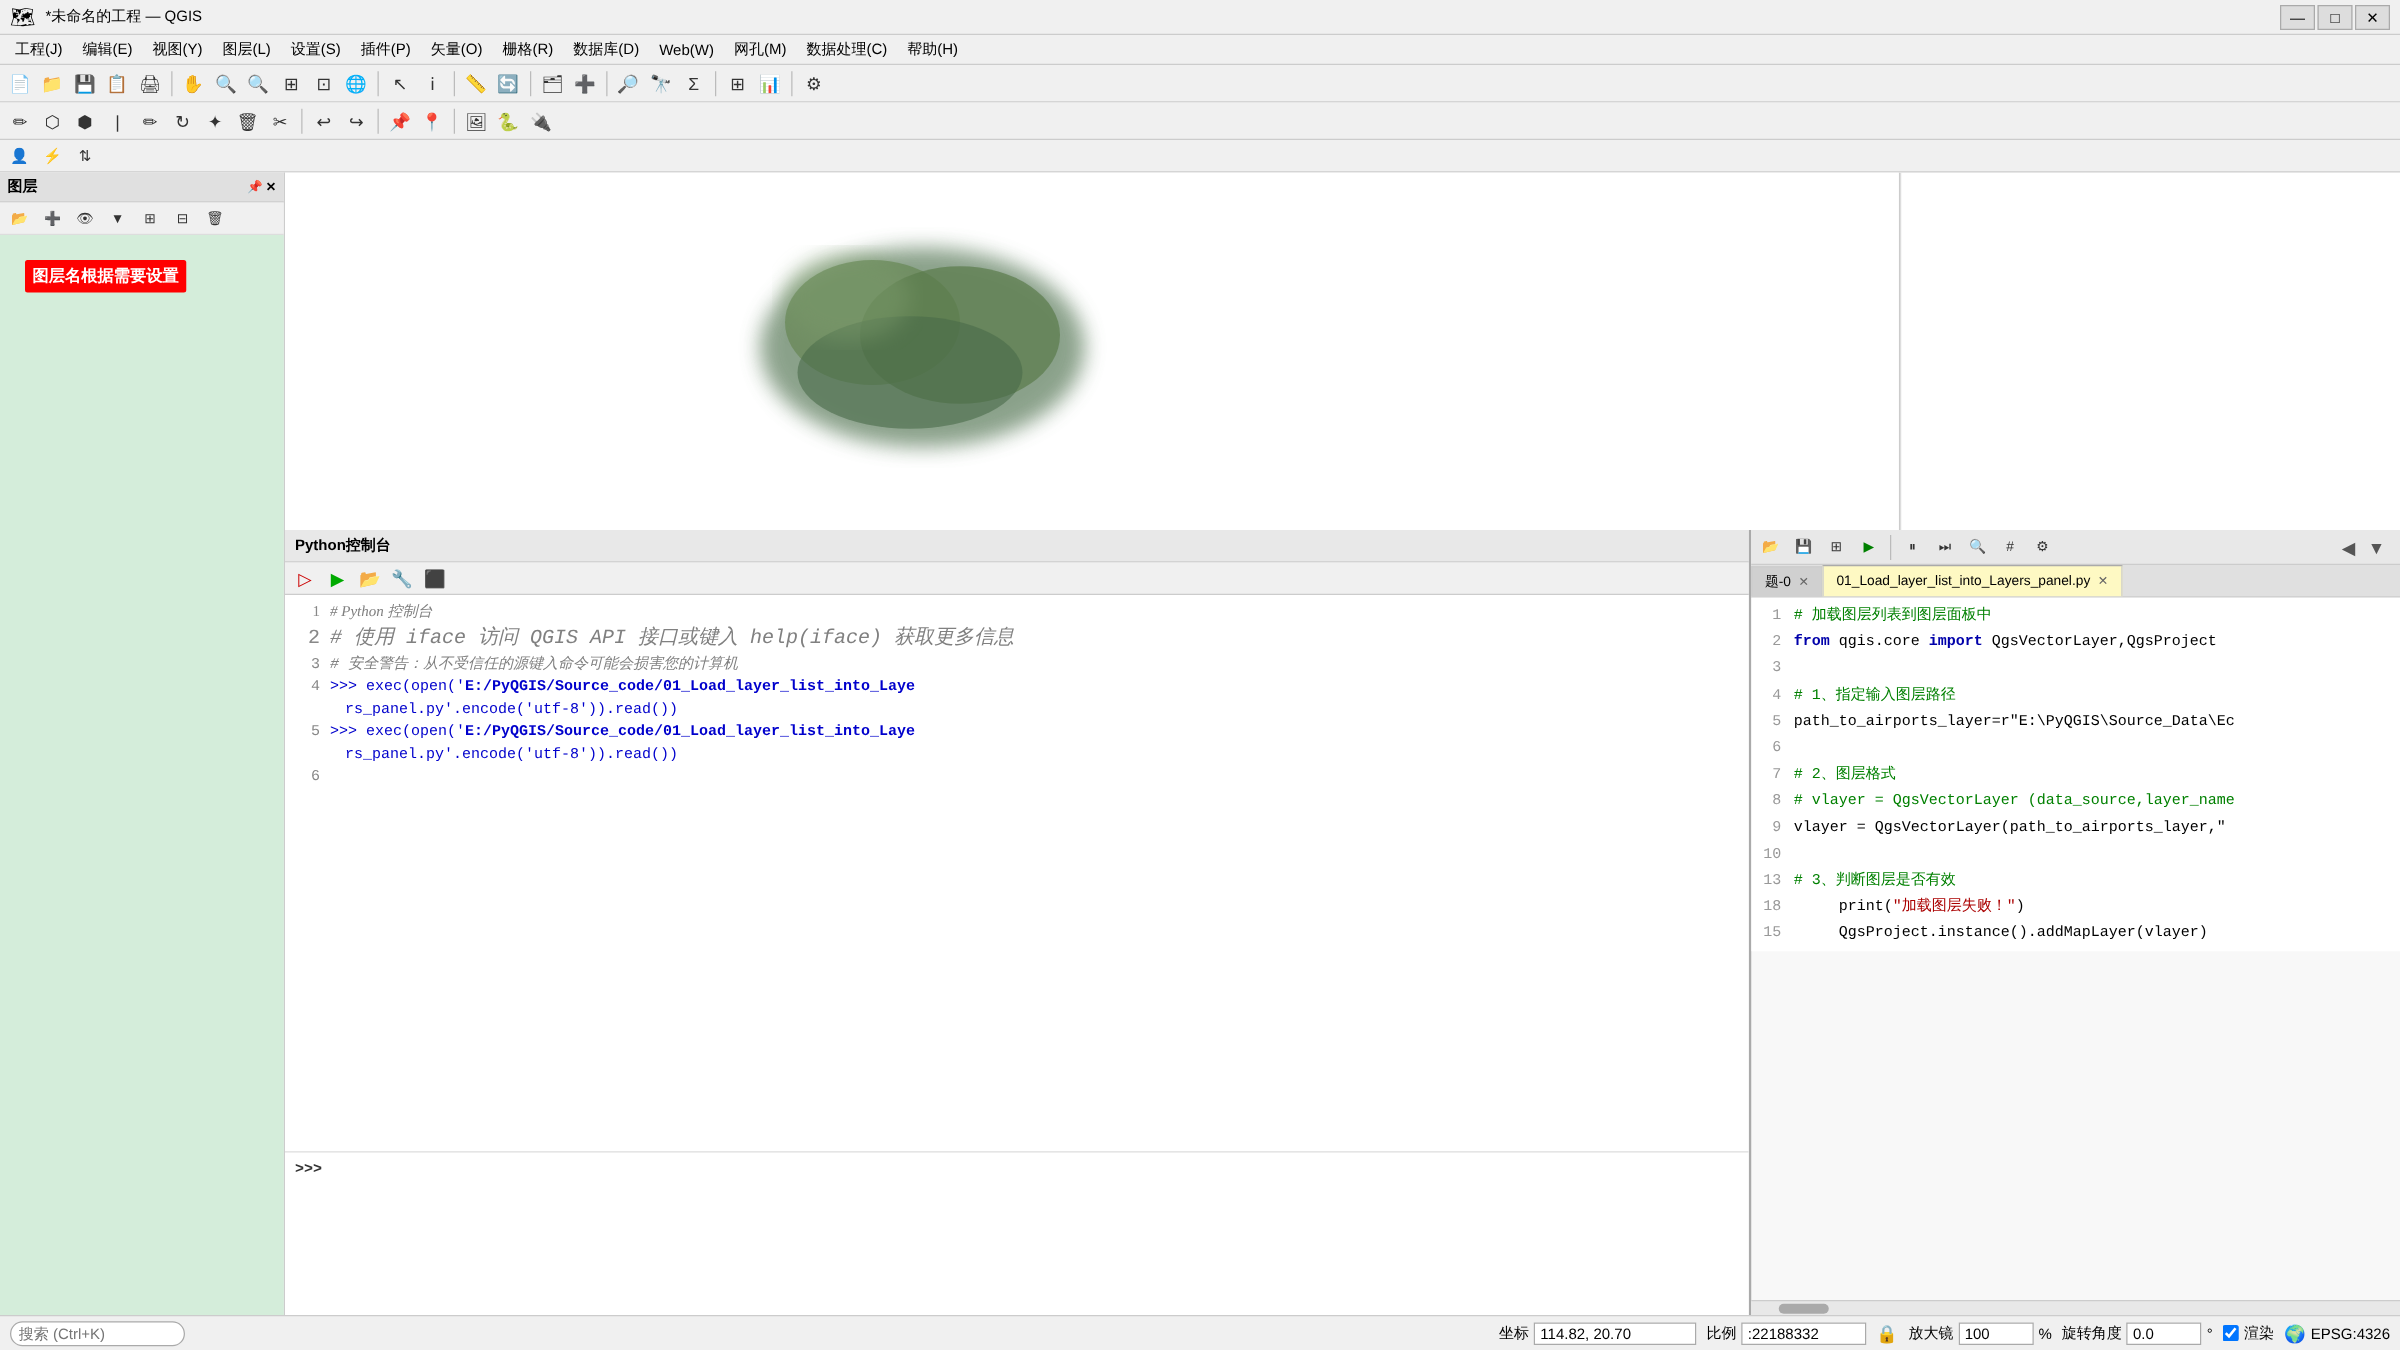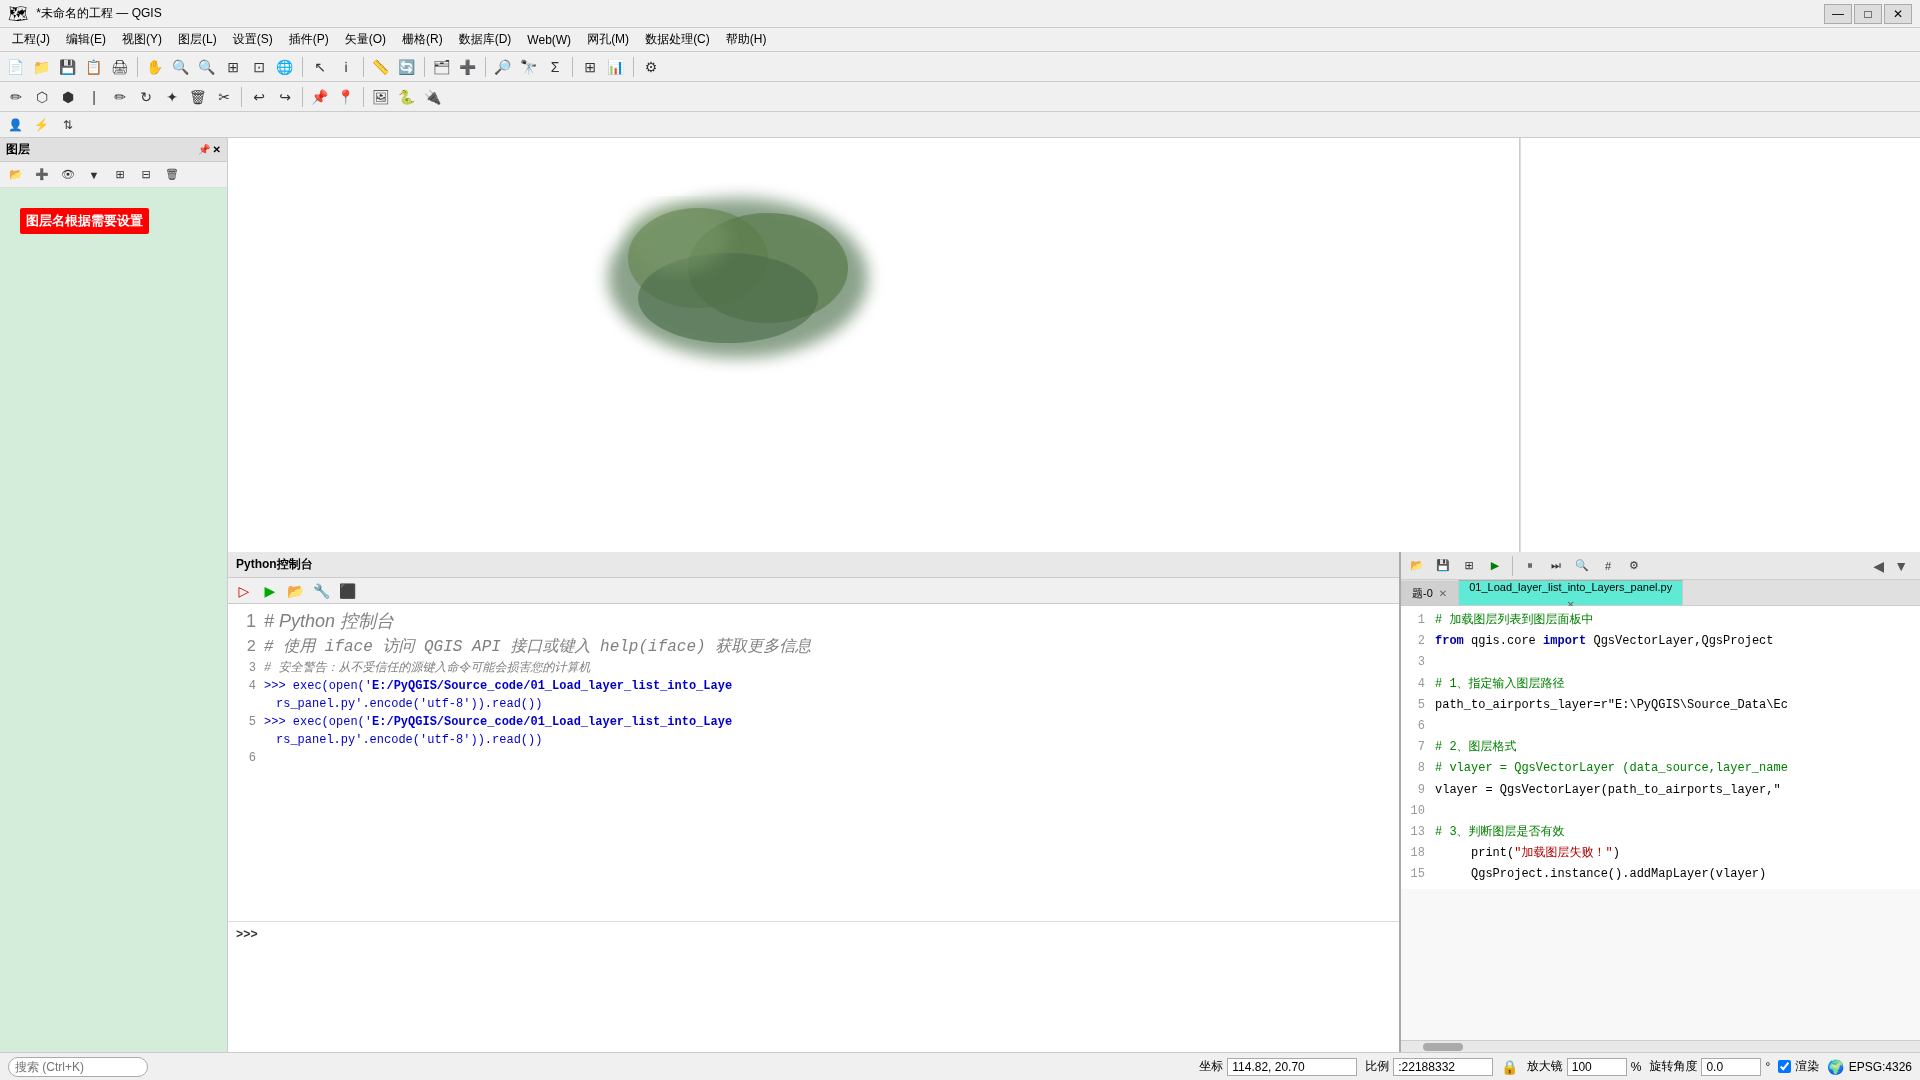--- a/index.html
+++ b/index.html
@@ -224,24 +224,23 @@
       display: flex;
       align-items: center;
       gap: 6px;
       font-size: 11px;
       cursor: pointer;
       border: 1px solid #ccc;
       border-bottom: none;
       background: #d0d0d0;
     }
     .editor-tab.active {
-      background: #5eead4;
+      background: #fef9c3;
       border-top: 1px solid #aaa;
       height: 25px;
-      flex-direction: column;
     }
     .editor-tab-close { font-size: 10px; color: #666; cursor: pointer; }
     .editor-body {
       flex: 1;
       background: #fff;
       font-family: 'Courier New', monospace;
       font-size: 12px;
       overflow: auto;
       padding: 4px 0;
     }
@@ -301,21 +300,21 @@
       flex: 1;
       overflow: hidden;
     }
     .top-area {
       display: flex;
       flex: 1;
       overflow: hidden;
     }
     .bottom-console-area {
       display: flex;
-      height: 500px;
+      height: 628px;
     }
     .console-container {
       flex: 1;
       display: flex;
       flex-direction: column;
       border-right: 1px solid #aaa;
     }
 
     .editor-scroll-area {
       overflow-x: hidden;
@@ -479,21 +478,21 @@
         </div>
         <div class="console-toolbar">
           <button class="tb-btn" style="color:#cc0000;font-size:14px;">▷</button>
           <button class="tb-btn" style="color:#00aa00;font-size:14px;">▶</button>
           <button class="tb-btn">📂</button>
           <button class="tb-btn">🔧</button>
           <button class="tb-btn">⬛</button>
         </div>
         <div class="console-body">
           <div class="console-output">
-            <div style="font-family:Liberation Sans, sans-serif;font-size:18px;">
+            <div style="font-family:Liberation Serif, serif;font-size:12px;">
               <span class="line-number">1</span><span class="line-comment">#&nbsp;Python 控制台</span>
             </div>
             <div style="font-family:'Courier New',monospace;font-size:16px;">
               <span class="line-number">2</span><span class="line-comment">#&nbsp;使用 iface 访问 QGIS API 接口或键入 help(iface) 获取更多信息</span>
             </div>
             <div style="font-family:'Courier New',monospace;font-size:12px;">
               <span class="line-number">3</span><span class="line-comment">#&nbsp;安全警告：从不受信任的源键入命令可能会损害您的计算机</span>
             </div>
             <div style="font-family:'Courier New',monospace;font-size:12px;color:#0000cc;">
               <span class="line-number">4</span>&gt;&gt;&gt;&nbsp;exec(open('<span style="font-weight:bold;">E:/PyQGIS/Source_code/01_Load_layer_list_into_Laye</span>

